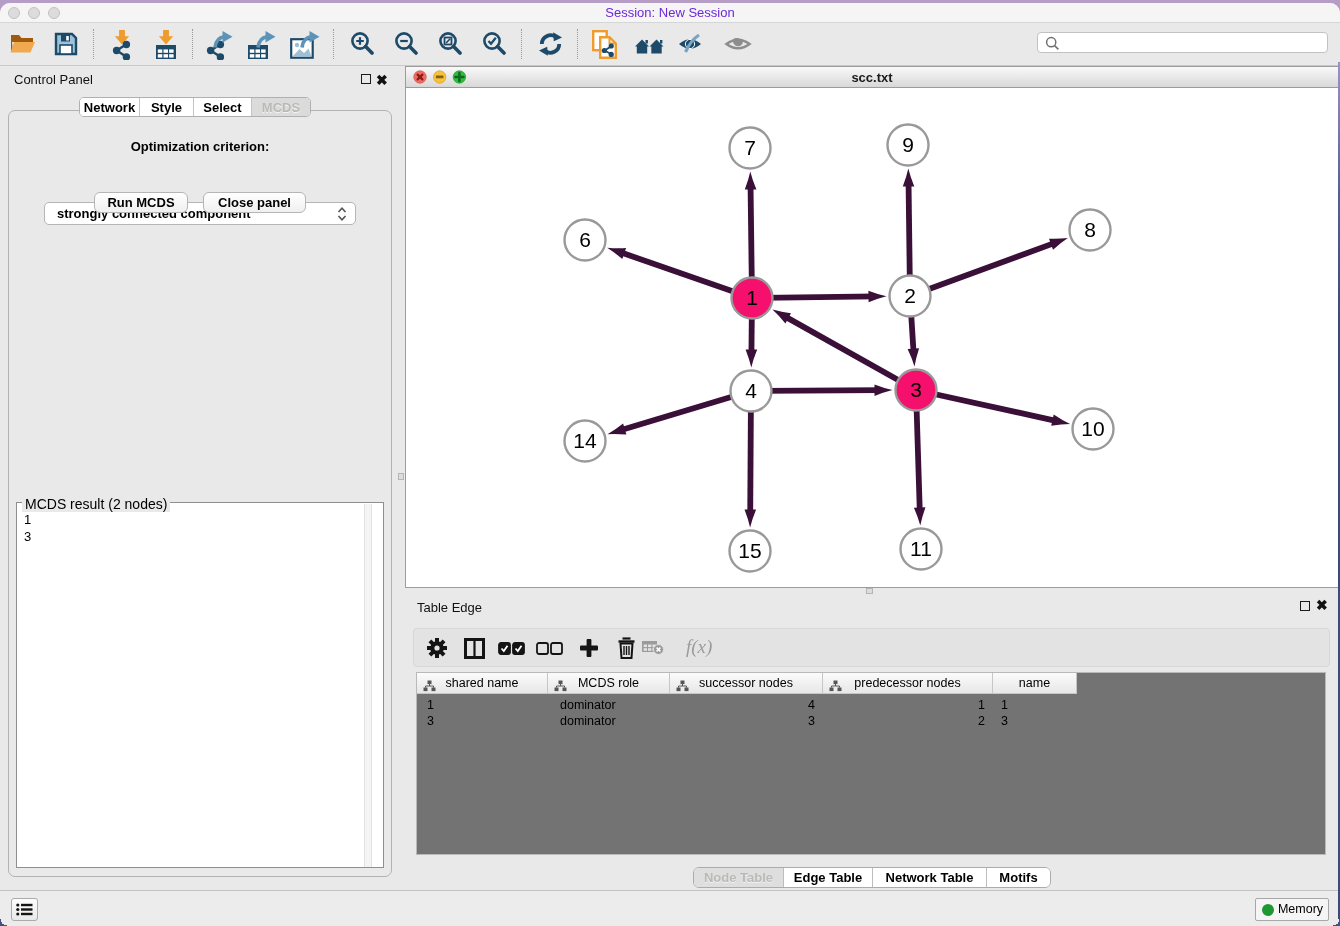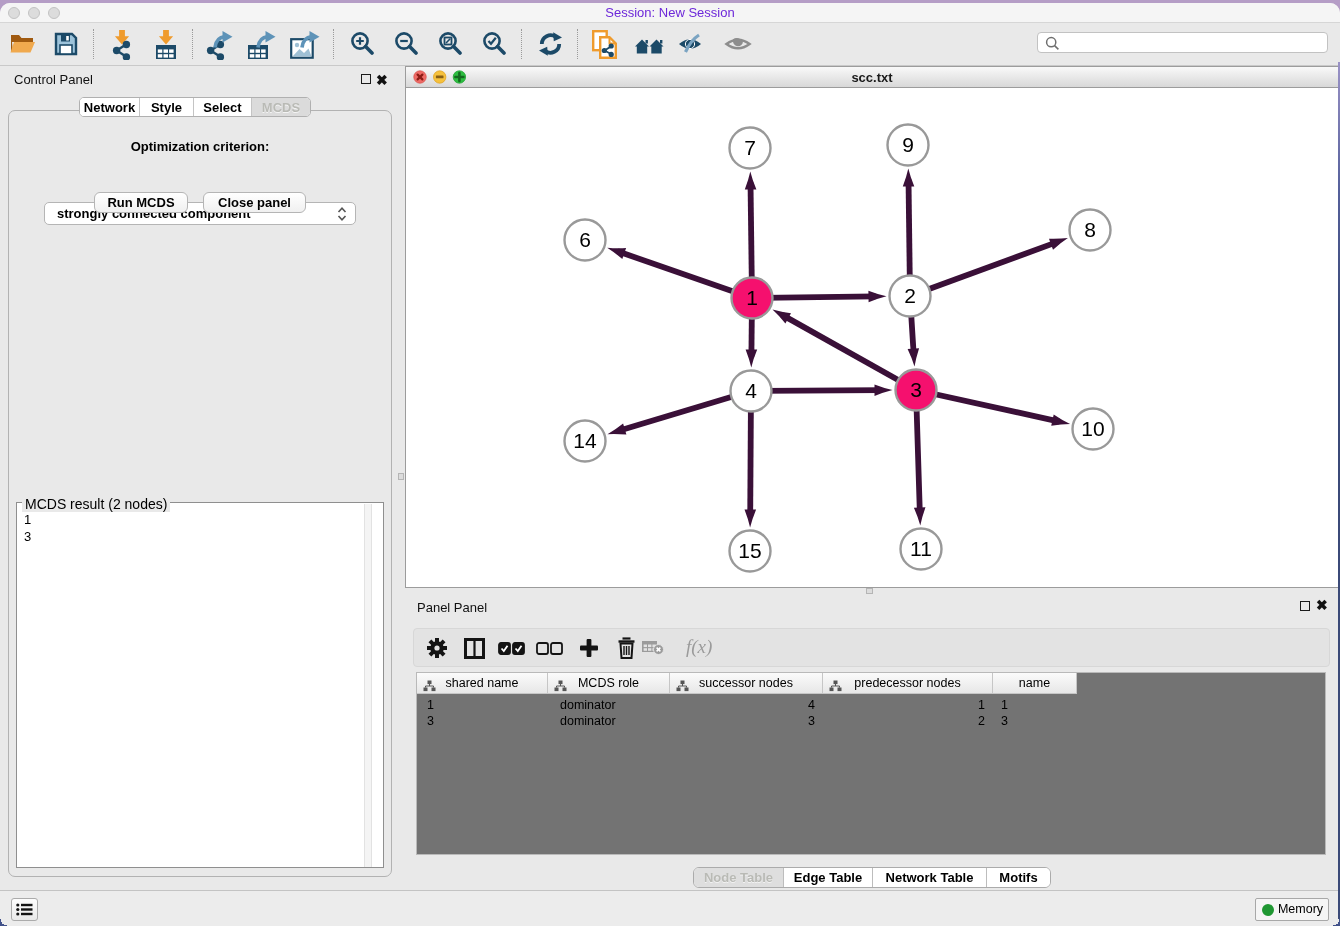--- a/index.html
+++ b/index.html
@@ -285,21 +285,21 @@
 <text x="502" y="64.0" text-anchor="middle" font-size="21" fill="#000">9</text>
 <text x="687" y="348.0" text-anchor="middle" font-size="21" fill="#000">10</text>
 <text x="515" y="468.0" text-anchor="middle" font-size="21" fill="#000">11</text>
 <text x="179" y="360.0" text-anchor="middle" font-size="21" fill="#000">14</text>
 <text x="344" y="470.0" text-anchor="middle" font-size="21" fill="#000">15</text>
     </svg>
   </div>
   <div id="splitter-h"></div>
   <div id="splitter-v"></div>
 
-  <div id="tp-head">Panel Panel</div>
+  <div id="tp-head">Table Edge</div>
   <div class="abs" style="left:1300px;top:601px;">
     <span class="floatico"></span>
   </div>
   <div class="abs" style="left:1316px;top:597px;font-size:14px;font-weight:700;color:#111;">✖</div>
   <div id="tp-toolbar">
     <svg style="position:absolute;left:13px;top:9px;" width="20" height="20" viewBox="0 0 20 20">
       <g transform="translate(10 10)">
         <circle r="6.8" fill="#141414"></circle>
         <rect x="-2" y="-10" width="4" height="6" transform="rotate(0 0 0)" fill="#141414"></rect>
         <rect x="-2" y="-10" width="4" height="6" transform="rotate(45 0 0)" fill="#141414"></rect>

